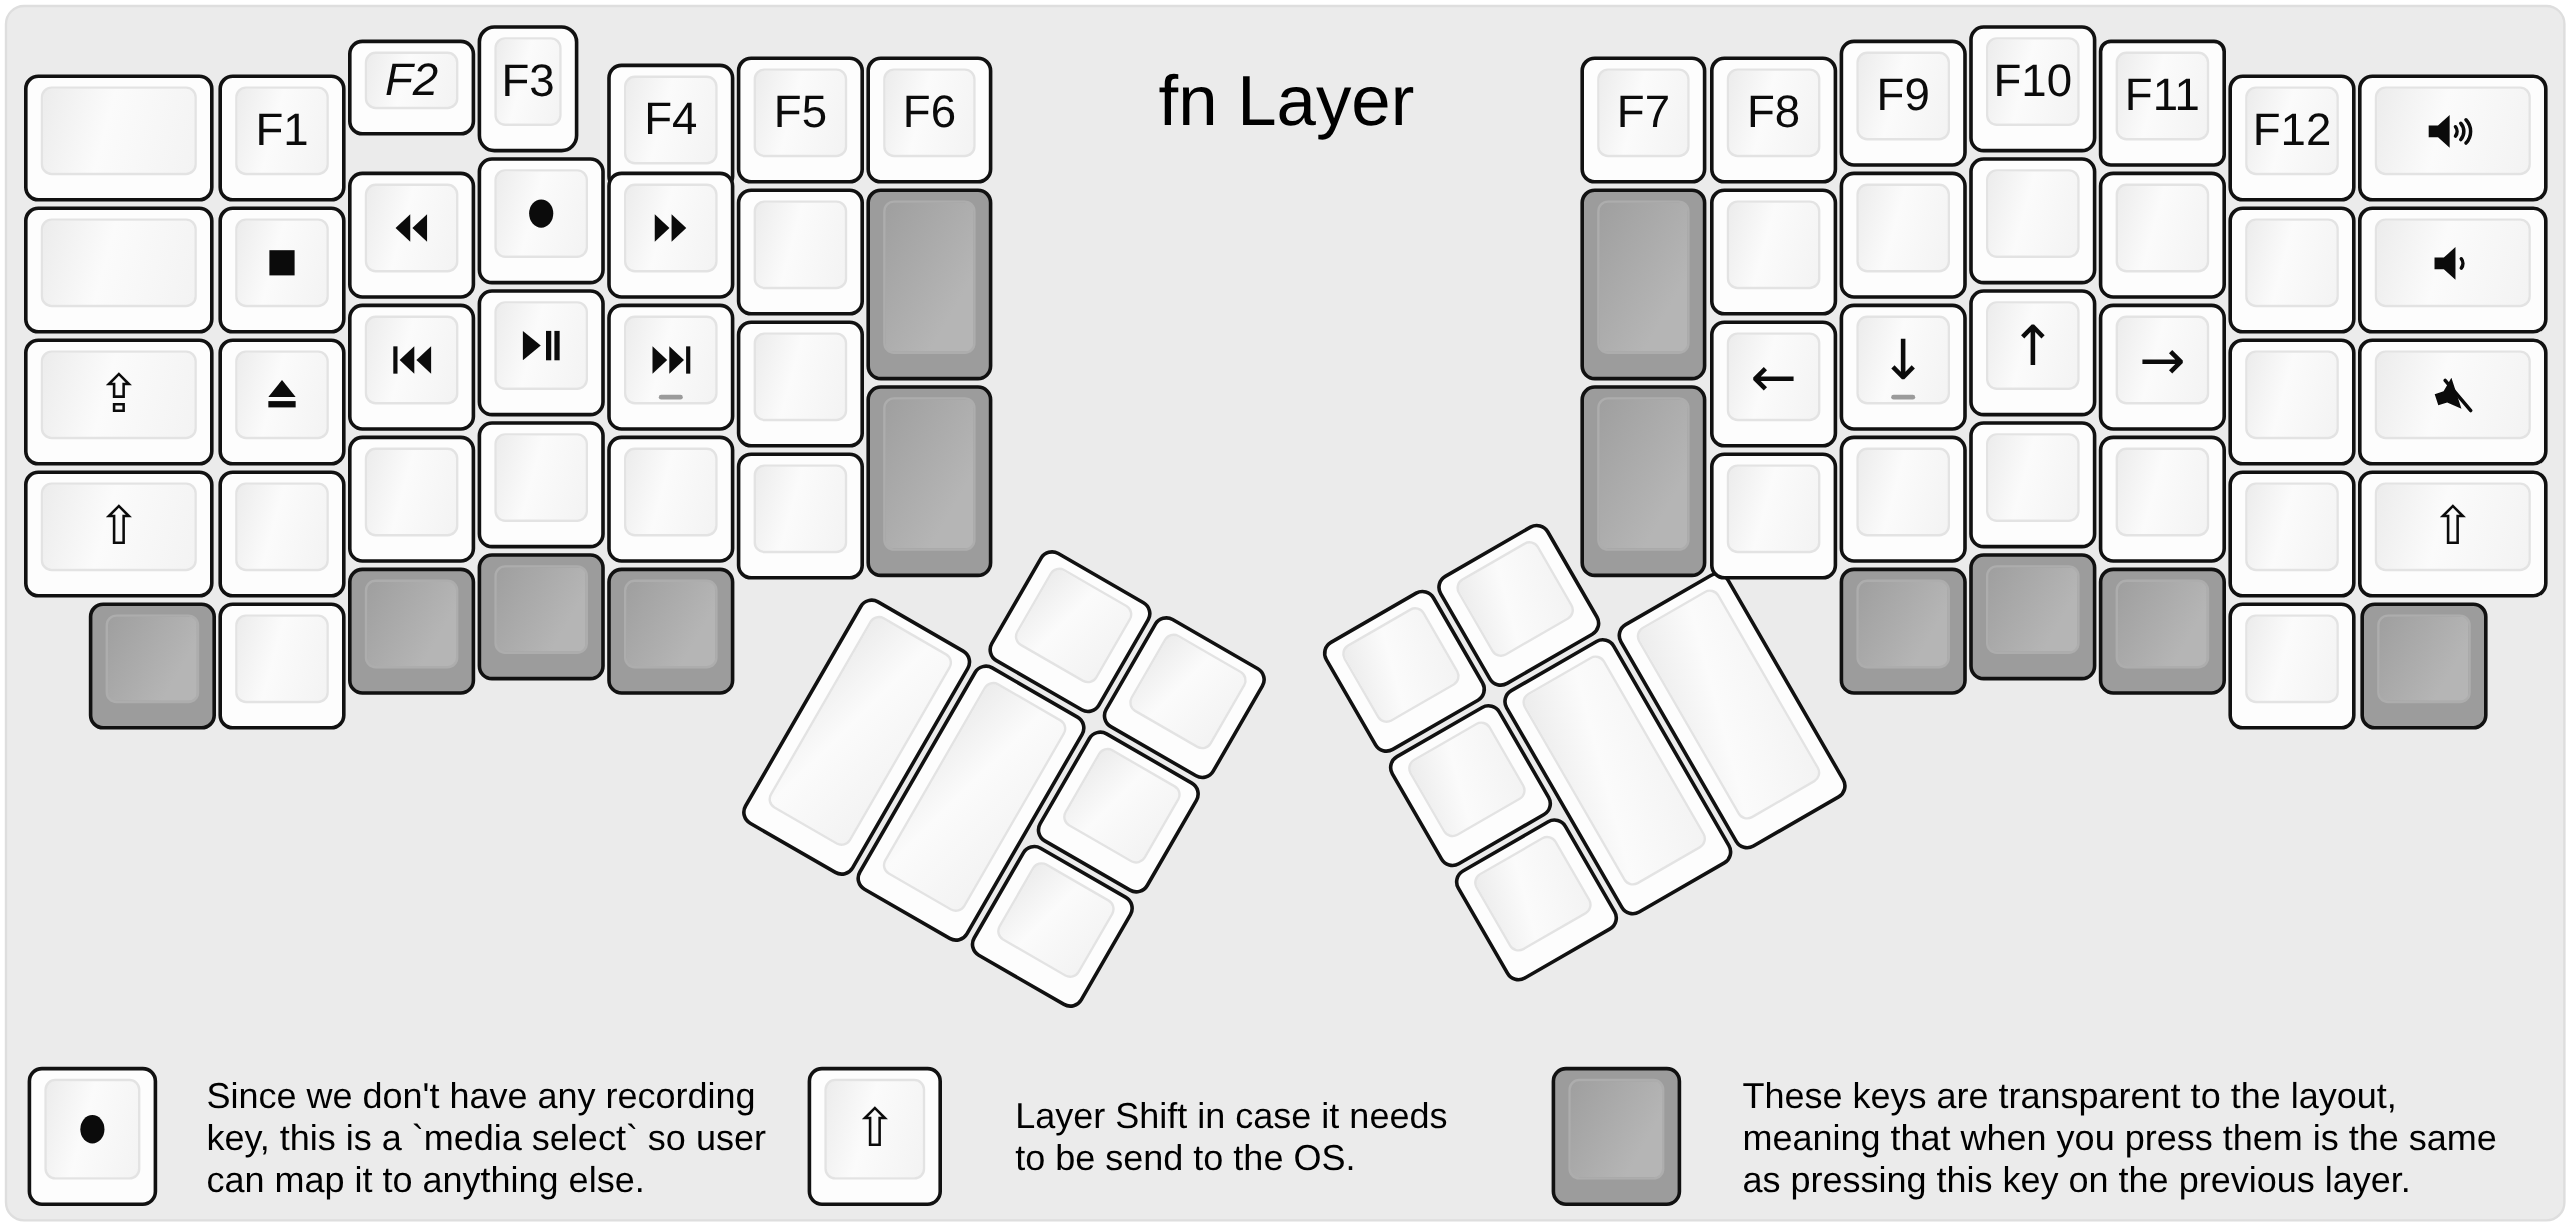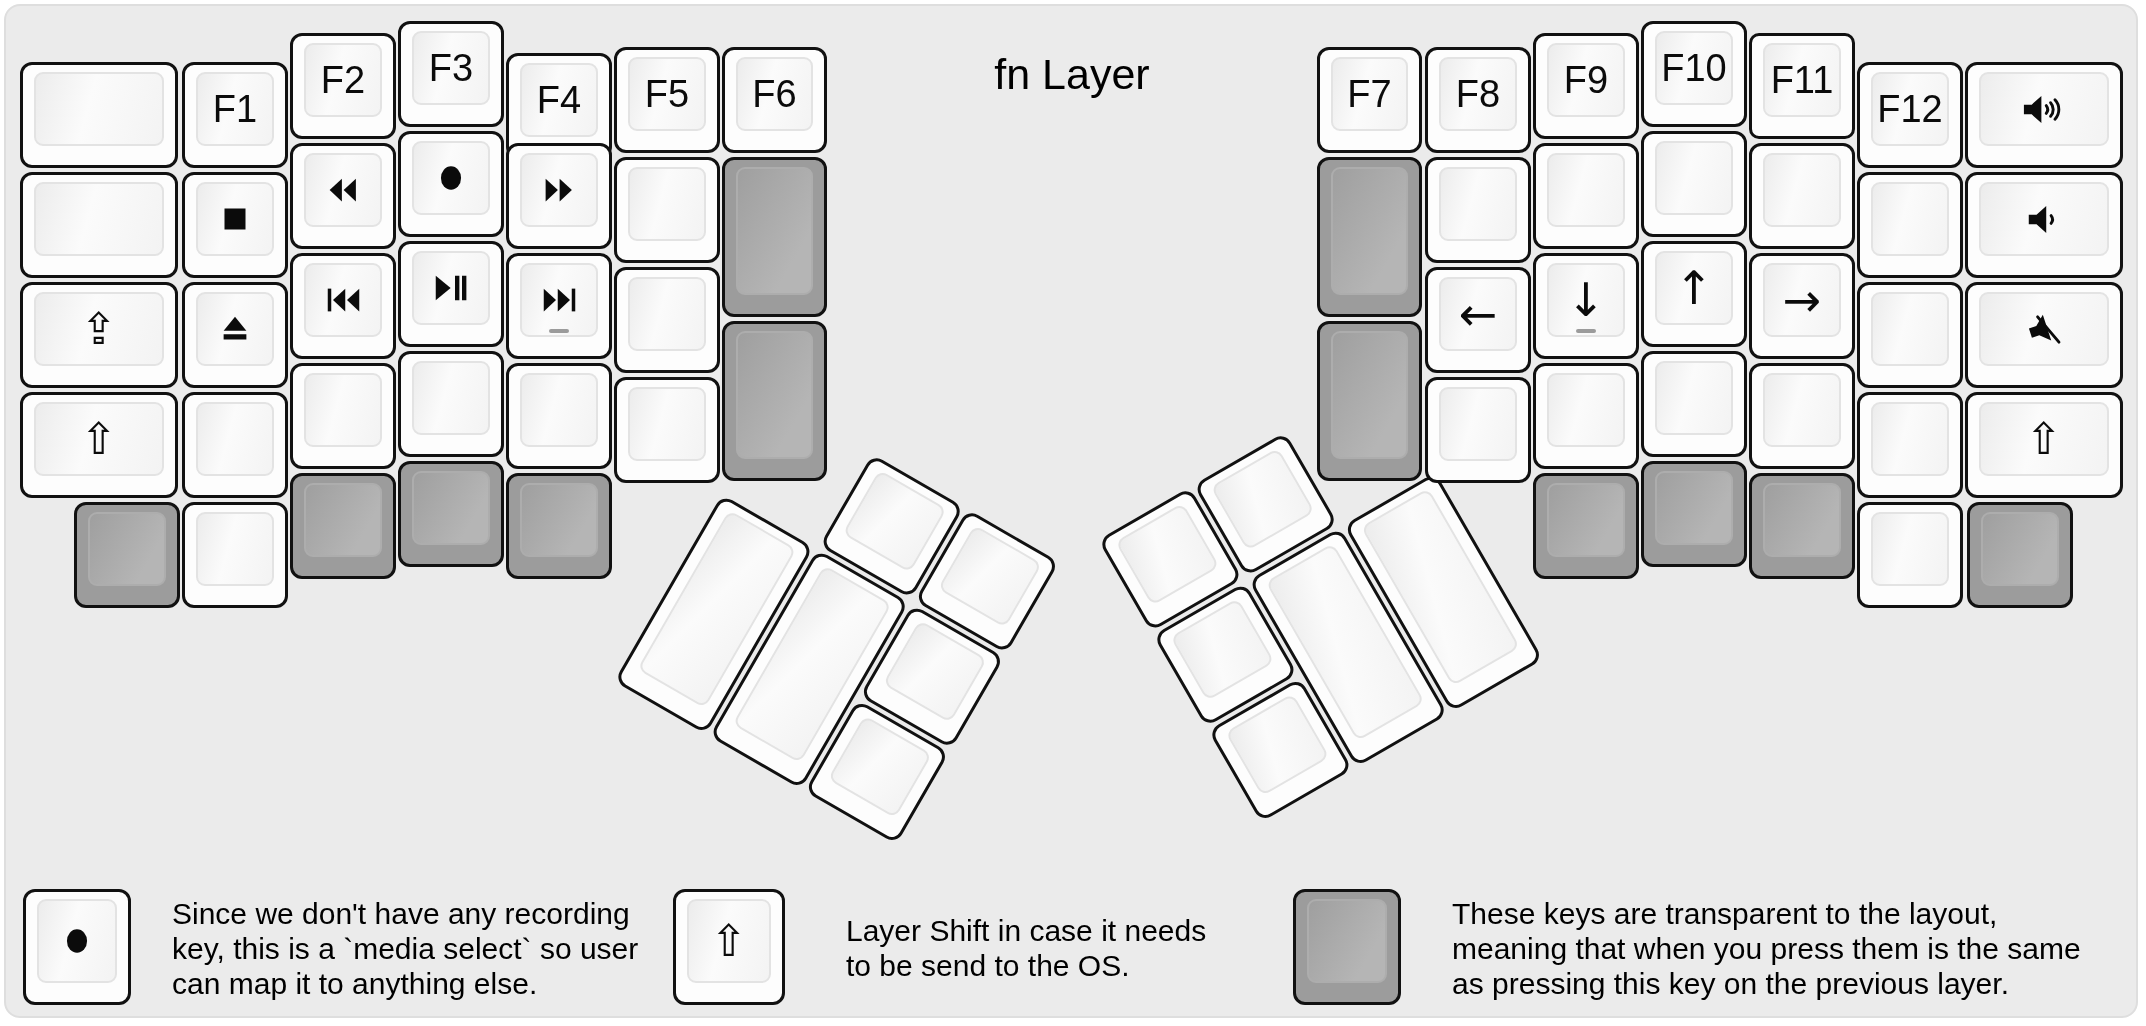--- a/index.html
+++ b/index.html
@@ -37,21 +37,21 @@
   .ic{height:28px;width:auto;display:block;}
   .ic.vol{height:33px;}
   .ic polygon,.ic rect,.ic ellipse{fill:#0b0b0b;}
   .ic .w{fill:none;stroke:#0b0b0b;stroke-width:3px;stroke-linecap:round;}
   .dash{
     position:absolute;left:50%;bottom:23px;width:20px;height:4px;margin-left:-10px;
     background:#9b9b9b;border-radius:2px;
   }
   .title{
     position:absolute;left:872px;top:50px;width:400px;text-align:center;
-    font-size:43px;color:#000;
+    font-size:59px;color:#000;
   }
   .legend-text{
     position:absolute;font-size:30px;line-height:35px;color:#000;white-space:pre-line;
   }
   .lt-1{left:172px;top:896px;}
   .lt-2{left:846px;top:913px;}
   .lt-3{left:1452px;top:896px;}
 </style>
 </head>
 <body>
@@ -102,21 +102,21 @@
             </svg>
           </div>
         </div>
       </div>
       <div class="key white" style="left: 182px; top: 392px; width: 106px; height: 106px;">
         <div class="keytop"></div>
       </div>
       <div class="key white" style="left: 182px; top: 502px; width: 106px; height: 106px;">
         <div class="keytop"></div>
       </div>
-      <div class="key white" style="left: 290px; top: 33px; width: 106px; height: 106px;">
+      <div class="key white" style="left: 290px; top: 33px; width: 106px; height: 80px; font-style: italic;">
         <div class="keytop">
           <div class="glyph text">F2</div>
         </div>
       </div>
       <div class="key white" style="left: 290px; top: 143px; width: 106px; height: 106px;">
         <div class="keytop">
           <div class="glyph icon">
             <svg class="ic" viewBox="0 0 36 32">
               <polygon points="17,3 17,29 3,16"></polygon>
               <polygon points="33,3 33,29 19,16"></polygon>
@@ -134,21 +134,21 @@
             </svg>
           </div>
         </div>
       </div>
       <div class="key white" style="left: 290px; top: 363px; width: 106px; height: 106px;">
         <div class="keytop"></div>
       </div>
       <div class="key gray" style="left: 290px; top: 473px; width: 106px; height: 106px;">
         <div class="keytop"></div>
       </div>
-      <div class="key white" style="left: 398px; top: 21px; width: 106px; height: 106px;">
+      <div class="key white" style="left: 398px; top: 21px; width: 84px; height: 106px; border-radius: 14px;">
         <div class="keytop">
           <div class="glyph text">F3</div>
         </div>
       </div>
       <div class="key white" style="left: 398px; top: 131px; width: 106px; height: 106px;">
         <div class="keytop">
           <div class="glyph icon">
             <svg class="ic" viewBox="0 0 32 32">
               <ellipse cx="16" cy="16" rx="11.5" ry="13.5"></ellipse>
             </svg>

